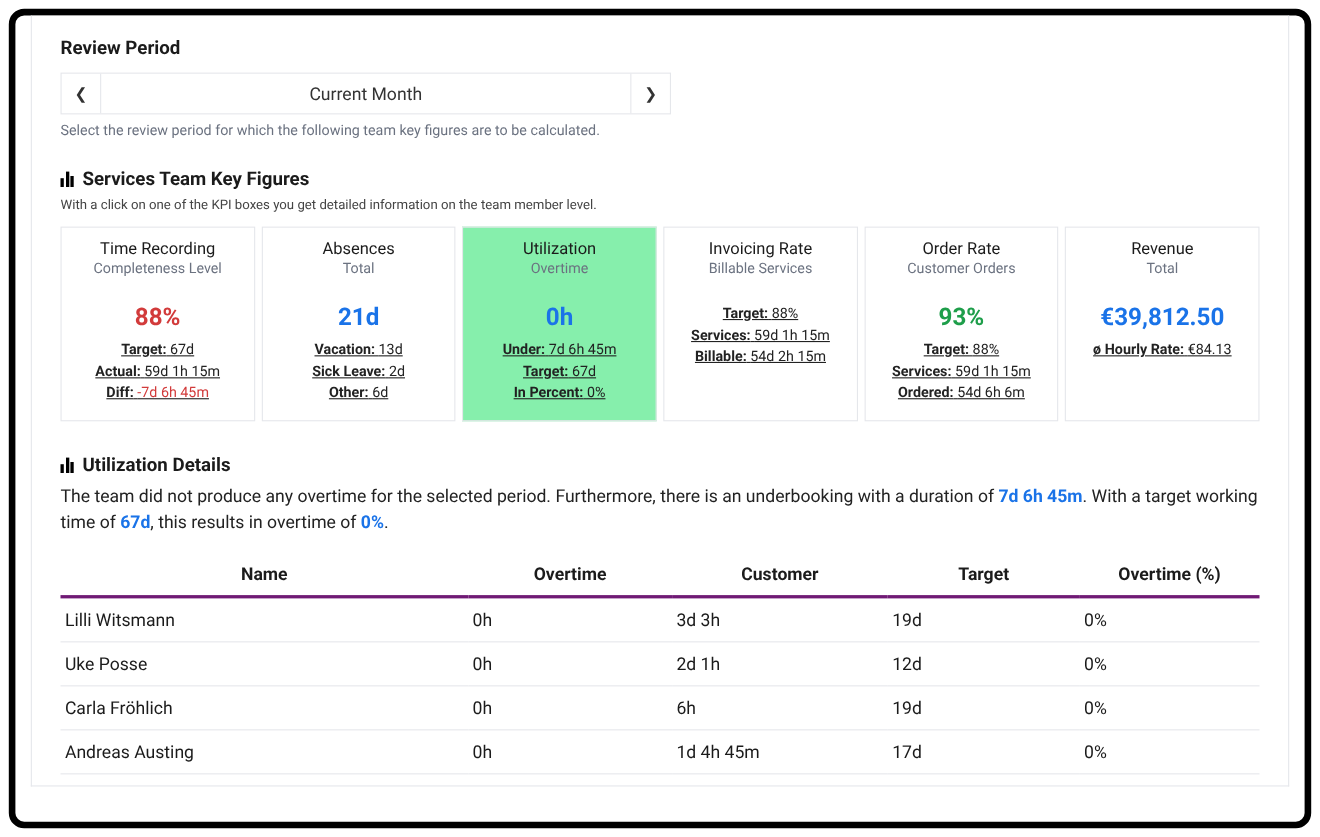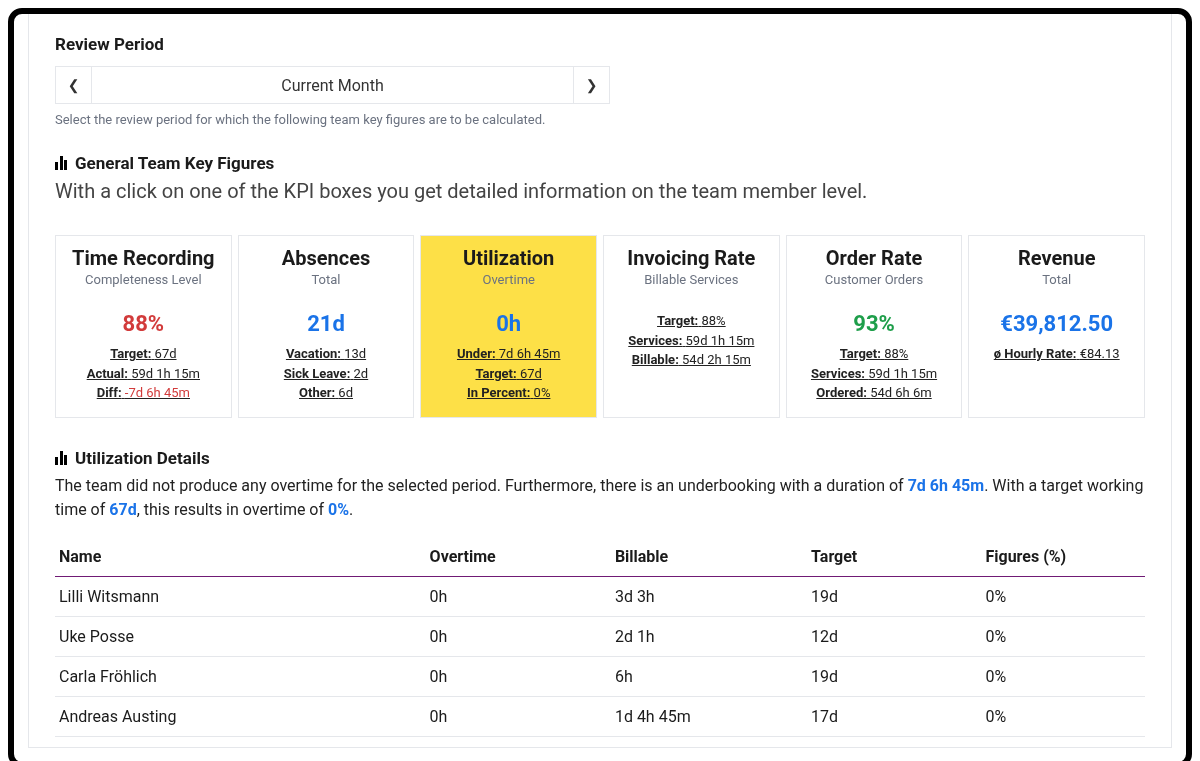--- a/index.html
+++ b/index.html
@@ -82,39 +82,39 @@
   }
   .kfig-heading {
     display: flex;
     align-items: center;
     gap: 8px;
     font-size: 17px;
     font-weight: 700;
     margin-bottom: 6px;
   }
   .kfig-sub {
-    font-size: 20px;
+    font-size: 12px;
     color: #444;
-    margin-bottom: 32px;
+    margin-bottom: 13px;
   }
   .kpi-row {
     display: flex;
     gap: 6px;
     margin-bottom: 30px;
   }
   .kpi {
     flex: 1 1 0;
     border: 1px solid #e5e7eb;
     padding: 10px 8px 14px 8px;
     text-align: center;
     cursor: pointer;
     background: #fff;
   }
-  .kpi.selected { background: #fde047; }
-  .kpi-title { font-size: 20px; font-weight: 700; margin-bottom: 2px;}
+  .kpi.selected { background: #86efac; }
+  .kpi-title { font-size: 15px; font-weight: 400; margin-bottom: 2px;}
   .kpi-sub { font-size: 13px; color: #6b7280; margin-bottom: 24px;}
   .kpi-main { font-size: 22px; font-weight: 700; margin-bottom: 8px;}
   .c-red { color: #d23b3b; }
   .c-blue { color: #1a73e8; }
   .c-green { color: #1e9e4a; }
   .kpi-lines { font-size: 13px; color: #222; line-height: 1.5; text-decoration: underline; }
   .kpi-lines .lbl { font-weight: 700; }
   .kpi-lines .neg { color: #d23b3b; }
   .details-desc {
     font-size: 16px;
@@ -127,24 +127,24 @@
     font-size: 16px;
     color: #333;
     margin-bottom: 12px;
   }
   table.util {
     width: 100%;
     border-collapse: collapse;
     font-size: 16px;
   }
   table.util th {
-    text-align: left;
+    text-align: center;
     font-weight: 700;
     padding: 10px 4px;
-    border-bottom: 1px solid #701a75;
+    border-bottom: 3px solid #701a75;
   }
   table.util td {
     padding: 10px 4px;
     border-bottom: 1px solid #e5e7eb;
   }
   .chart-icon {
     display: inline-flex;
     align-items: flex-end;
     gap: 1.5px;
     height: 14px;
@@ -178,21 +178,21 @@
       </div>
     </div>
     <div class="helper-text">Select the review period for which the following team key figures are to be calculated.</div>
 
     <div class="kfig-heading">
       <span class="chart-icon">
           <span></span>
           <span></span>
           <span></span>
         </span>
-      <span>General Team Key Figures</span>
+      <span>Services Team Key Figures</span>
     </div>
     <div class="kfig-sub">With a click on one of the KPI boxes you get detailed information on the team member level.</div>
 
     <div class="kpi-row">
 
       <div class="kpi">
         <div class="kpi-title">Time Recording</div>
         <div class="kpi-sub">Completeness Level</div>
         <div class="kpi-main c-red">88%</div>
         <div class="kpi-lines">
@@ -268,23 +268,23 @@
     <p class="details-desc">
       <span>The team did not produce any overtime for the selected period. Furthermore, there is an underbooking with a duration of </span><span class="hl">7d 6h 45m</span><span>. With a target working time of </span><span class="hl">67d</span><span>, this results in overtime of </span><span class="hl">0%</span><span>.</span>
     </p>
 
 
     <table class="util">
       <thead>
         <tr>
           <th class="col-name">Name</th>
           <th class="col-ot">Overtime</th>
-          <th class="col-ut">Billable</th>
+          <th class="col-ut">Customer</th>
           <th class="col-tgt">Target</th>
-          <th class="col-pct">Figures (%)</th>
+          <th class="col-pct">Overtime (%)</th>
         </tr>
       </thead>
       <tbody>
         <tr>
           <td>Lilli Witsmann</td>
           <td>0h</td>
           <td>3d 3h</td>
           <td>19d</td>
           <td>0%</td>
         </tr>

